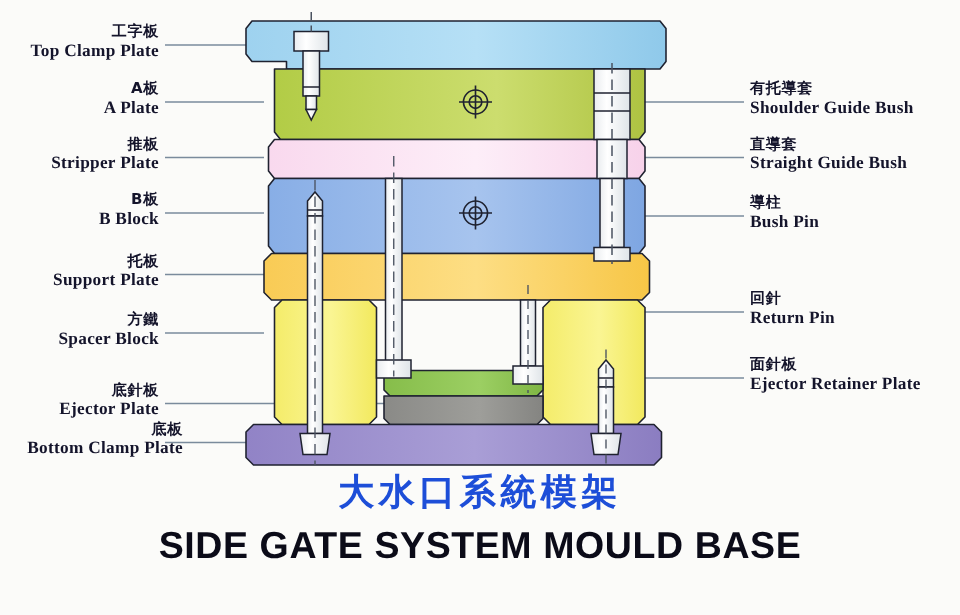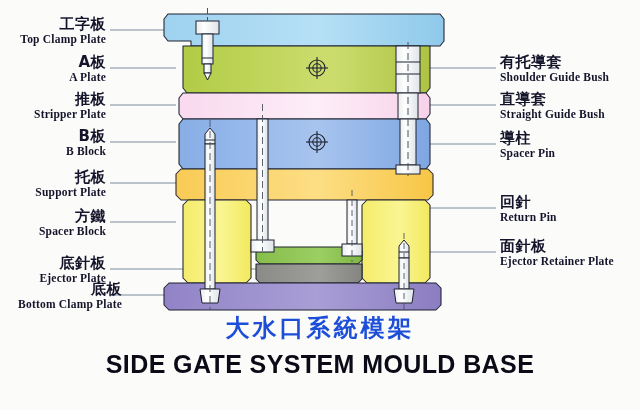--- a/index.html
+++ b/index.html
@@ -11,21 +11,21 @@
     position:relative;
   }
   #stage{position:absolute;left:0;top:0;width:640px;height:410px;}
   svg{display:block;}
 
   
   .lbl{position:absolute;line-height:1.05;}
   .lbl .cn{
     font-family:"DejaVu Sans", sans-serif;
     font-weight:700;
-    font-size:15px;
+    font-size:10px;
     color:#14142b;
     letter-spacing:.5px;
     white-space:nowrap;
   }
   .lbl .en{
     font-family:"Liberation Serif", serif;
     font-weight:700;
     font-size:11.5px;
     color:#14142b;
     letter-spacing:.2px;
@@ -269,21 +269,21 @@
   <div class="en">Shoulder Guide Bush</div>
 </div>
 
 <div class="lbl right" style="left:500px;top:92px;">
   <div class="cn">直導套</div>
   <div class="en">Straight Guide Bush</div>
 </div>
 
 <div class="lbl right" style="left:500px;top:131px;">
   <div class="cn">導柱</div>
-  <div class="en">Spacer Pin</div>
+  <div class="en">Bush Pin</div>
 </div>
 
 <div class="lbl right" style="left:500px;top:239px;">
   <div class="cn">面針板</div>
   <div class="en">Ejector Retainer Plate</div>
 </div>
 
 <div class="lbl right" style="left:500px;top:195px;">
   <div class="cn">回針</div>
   <div class="en">Return Pin</div>

